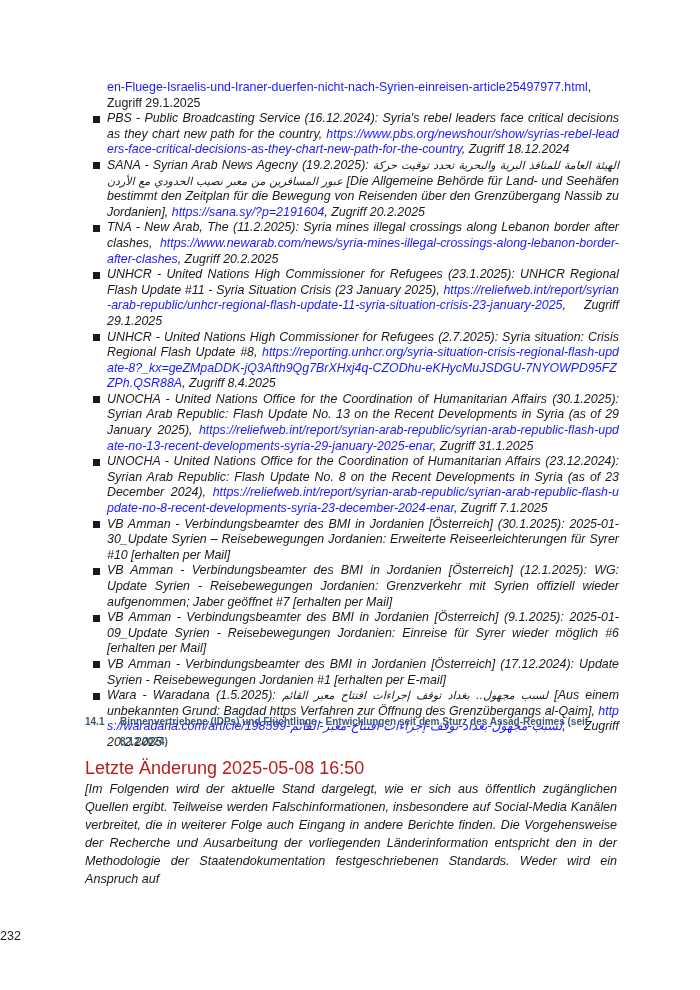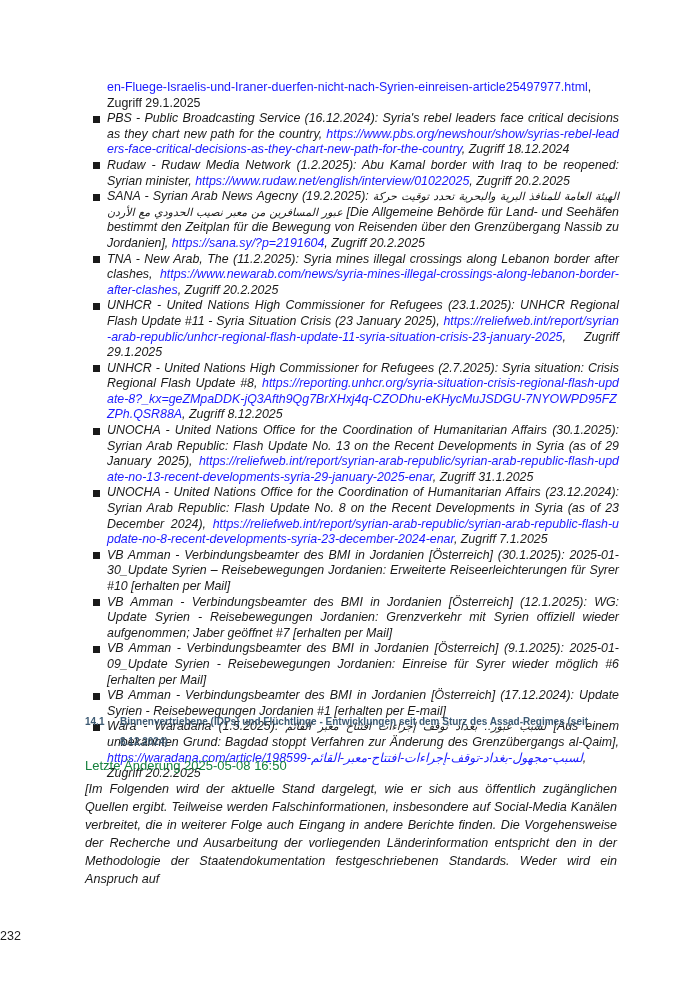--- a/index.html
+++ b/index.html
@@ -78,22 +78,22 @@
     }
     .sec-num {
       width: 35px;
       flex: 0 0 35px;
     }
     .sec-title {
       flex: 1;
     }
     .last-change {
       margin-top: 6px;
-      font-size: 13px;
-      color: #15803d;
+      font-size: 18px;
+      color: #b91c1c;
     }
     .intro {
       position: absolute;
       left: 85px;
       top: 780px;
       width: 532px;
       font-style: italic;
       font-size: 12.6px;
       line-height: 18px;
       text-align: justify;
@@ -119,43 +119,39 @@
       <a class="link">en-Fluege-Israelis-und-Iraner-duerfen-nicht-nach-Syrien-einreisen-article25497977.html</a><span>, Zugriff 29.1.2025</span>
     </p>
 
     <ul class="reflist">
 
       <li>
         <span class="bullet"></span>
         <span>PBS - Public Broadcasting Service (16.12.2024): Syria's rebel leaders face critical decisions as they chart new path for the country, </span><a class="link">https://www.pbs.org/newshour/show/syrias-rebel-leaders-face-critical-decisions-as-they-chart-new-path-for-the-country</a><span>, Zugriff 18.12.2024</span>
       </li>
 
-      <li>
-        <span class="bullet"></span>
-        <span>Rudaw - Rudaw Media Network (1.2.2025): Abu Kamal border with Iraq to be reopened: Syrian minister, </span><a class="link">https://www.rudaw.net/english/interview/01022025</a><span>, Zugriff 20.2.2025</span>
-      </li>
 
       <li>
         <span class="bullet"></span>
         <span>SANA - Syrian Arab News Agecny (19.2.2025): </span><span class="ar" dir="rtl">الهيئة العامة للمنافذ البرية والبحرية تحدد توقيت حركة عبور المسافرين من معبر نصيب الحدودي مع الأردن</span><span> [Die Allgemeine Behörde für Land- und Seehäfen bestimmt den Zeitplan für die Bewegung von Reisenden über den Grenzübergang Nassib zu Jordanien], </span><a class="link">https://sana.sy/?p=2191604</a><span>, Zugriff 20.2.2025</span>
       </li>
 
       <li>
         <span class="bullet"></span>
         <span>TNA - New Arab, The (11.2.2025): Syria mines illegal crossings along Lebanon border after clashes, </span><a class="link">https://www.newarab.com/news/syria-mines-illegal-crossings-along-lebanon-border-after-clashes</a><span>, Zugriff 20.2.2025</span>
       </li>
 
       <li>
         <span class="bullet"></span>
         <span>UNHCR - United Nations High Commissioner for Refugees (23.1.2025): UNHCR Regional Flash Update #11 - Syria Situation Crisis (23 January 2025), </span><a class="link">https://reliefweb.int/report/syrian-arab-republic/unhcr-regional-flash-update-11-syria-situation-crisis-23-january-2025</a><span>, Zugriff 29.1.2025</span>
       </li>
 
       <li>
         <span class="bullet"></span>
-        <span>UNHCR - United Nations High Commissioner for Refugees (2.7.2025): Syria situation: Crisis Regional Flash Update #8, </span><a class="link">https://reporting.unhcr.org/syria-situation-crisis-regional-flash-update-8?_kx=geZMpaDDK-jQ3Afth9Qg7BrXHxj4q-CZODhu-eKHycMuJSDGU-7NYOWPD95FZZPh.QSR88A</a><span>, Zugriff 8.12.2025</span>
+        <span>UNHCR - United Nations High Commissioner for Refugees (2.7.2025): Syria situation: Crisis Regional Flash Update #8, </span><a class="link">https://reporting.unhcr.org/syria-situation-crisis-regional-flash-update-8?_kx=geZMpaDDK-jQ3Afth9Qg7BrXHxj4q-CZODhu-eKHycMuJSDGU-7NYOWPD95FZZPh.QSR88A</a><span>, Zugriff 8.4.2025</span>
       </li>
 
       <li>
         <span class="bullet"></span>
         <span>UNOCHA - United Nations Office for the Coordination of Humanitarian Affairs (30.1.2025): Syrian Arab Republic: Flash Update No. 13 on the Recent Developments in Syria (as of 29 January 2025), </span><a class="link">https://reliefweb.int/report/syrian-arab-republic/syrian-arab-republic-flash-update-no-13-recent-developments-syria-29-january-2025-enar</a><span>, Zugriff 31.1.2025</span>
       </li>
 
       <li>
         <span class="bullet"></span>
         <span>UNOCHA - United Nations Office for the Coordination of Humanitarian Affairs (23.12.2024): Syrian Arab Republic: Flash Update No. 8 on the Recent Developments in Syria (as of 23 December 2024), </span><a class="link">https://reliefweb.int/report/syrian-arab-republic/syrian-arab-republic-flash-update-no-8-recent-developments-syria-23-december-2024-enar</a><span>, Zugriff 7.1.2025</span>
@@ -176,21 +172,21 @@
         <span>VB Amman - Verbindungsbeamter des BMI in Jordanien [Österreich] (9.1.2025): 2025-01-09_Update Syrien - Reisebewegungen Jordanien: Einreise für Syrer wieder möglich #6 [erhalten per Mail]</span>
       </li>
 
       <li>
         <span class="bullet"></span>
         <span>VB Amman - Verbindungsbeamter des BMI in Jordanien [Österreich] (17.12.2024): Update Syrien - Reisebewegungen Jordanien #1 [erhalten per E-mail]</span>
       </li>
 
       <li>
         <span class="bullet"></span>
-        <span>Wara - Waradana (1.5.2025): </span><span class="ar" dir="rtl">لسبب عبور.. بغداد توقف إجراءات افتتاح معبر القائم</span><span> [Aus einem unbekannten Grund: Bagdad stoppt Verfahren zur Änderung des Grenzübergangs al-Qaim], </span><a class="link">https://waradana.com/article/198599-لسبب-مجهول-بغداد-توقف-إجراءات-افتتاح-معبر-القائم</a><span>, Zugriff 20.2.2025</span>
+        <span>Wara - Waradana (1.5.2025): </span><span class="ar" dir="rtl">لسبب مجهول.. بغداد توقف إجراءات افتتاح معبر القائم</span><span> [Aus einem unbekannten Grund: Bagdad https Verfahren zur Öffnung des Grenzübergangs al-Qaim], </span><a class="link">https://waradana.com/article/198599-لسبب-مجهول-بغداد-توقف-إجراءات-افتتاح-معبر-القائم</a><span>, Zugriff 20.2.2025</span>
       </li>
     </ul>
   </div>
 
   <div class="section">
     <div class="sec-heading">
       <span class="sec-num">14.1</span>
       <span class="sec-title">Binnenvertriebene (IDPs) und Flüchtlinge - Entwicklungen seit dem Sturz des Assad-Regimes (seit 8.12.2024)</span>
     </div>
     <div class="last-change">Letzte Änderung 2025-05-08 16:50</div>

